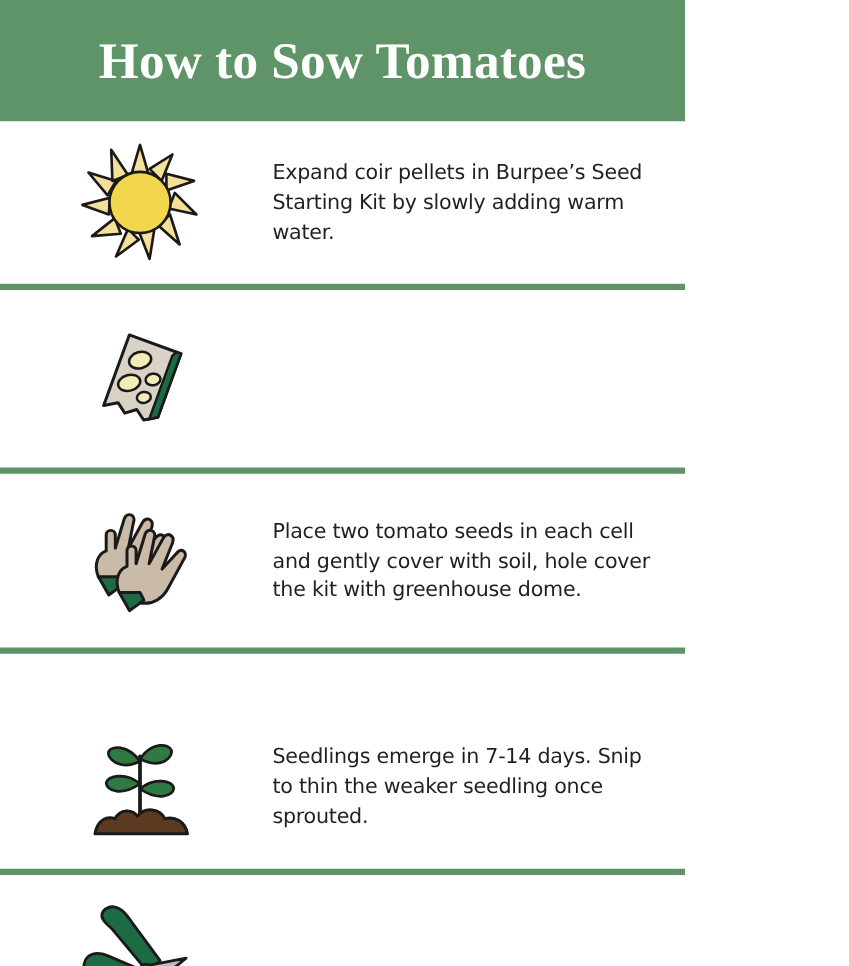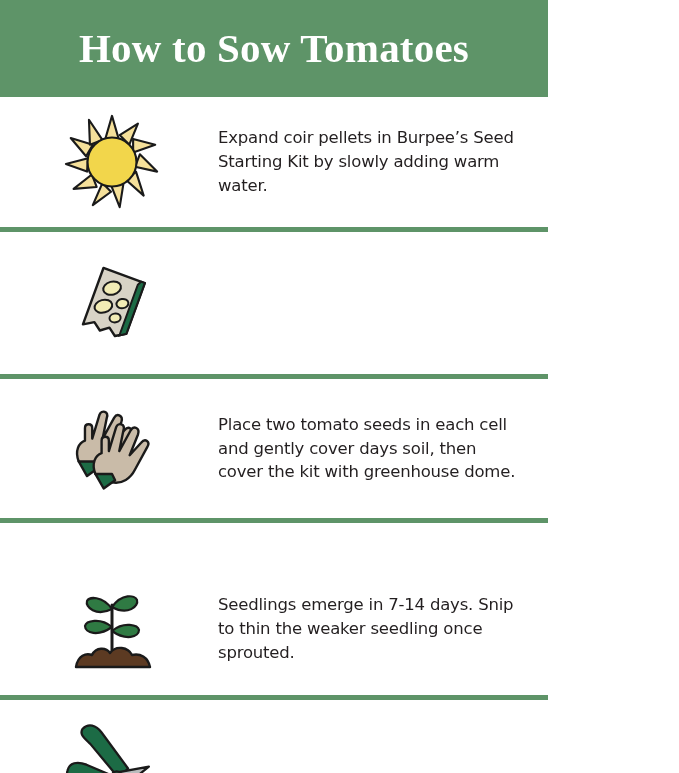--- a/index.html
+++ b/index.html
@@ -154,21 +154,21 @@
                      L54 29 C56 24 63 26 61 32 L57 52
                      L68 32 C71 27 77 30 75 36 L67 56
                      L78 44 C82 39 87 43 84 48 L72 70
                      C68 78 60 84 50 82 Z" fill="#c9bba8"></path>
             <path d="M34 74 L42 88 L53 80 L50 74 Z" fill="#1c6b45"></path>
           </g>
         </svg>
       </span>
     </div>
     <div class="text-cell">
-      <p class="step-text">Place two tomato seeds in each cell and gently cover days soil, then cover the kit with greenhouse dome.</p>
+      <p class="step-text">Place two tomato seeds in each cell and gently cover with soil, hole cover the kit with greenhouse dome.</p>
     </div>
   </div>
 
   <div class="divider"></div>
 
   <div class="step-row row-4">
     <div class="icon-cell">
       <span>
         <svg width="100" height="100" viewBox="0 0 100 100">
           <path d="M50 78 L50 26" stroke="#1a1a1a" stroke-width="3" fill="none" stroke-linecap="round"></path>

